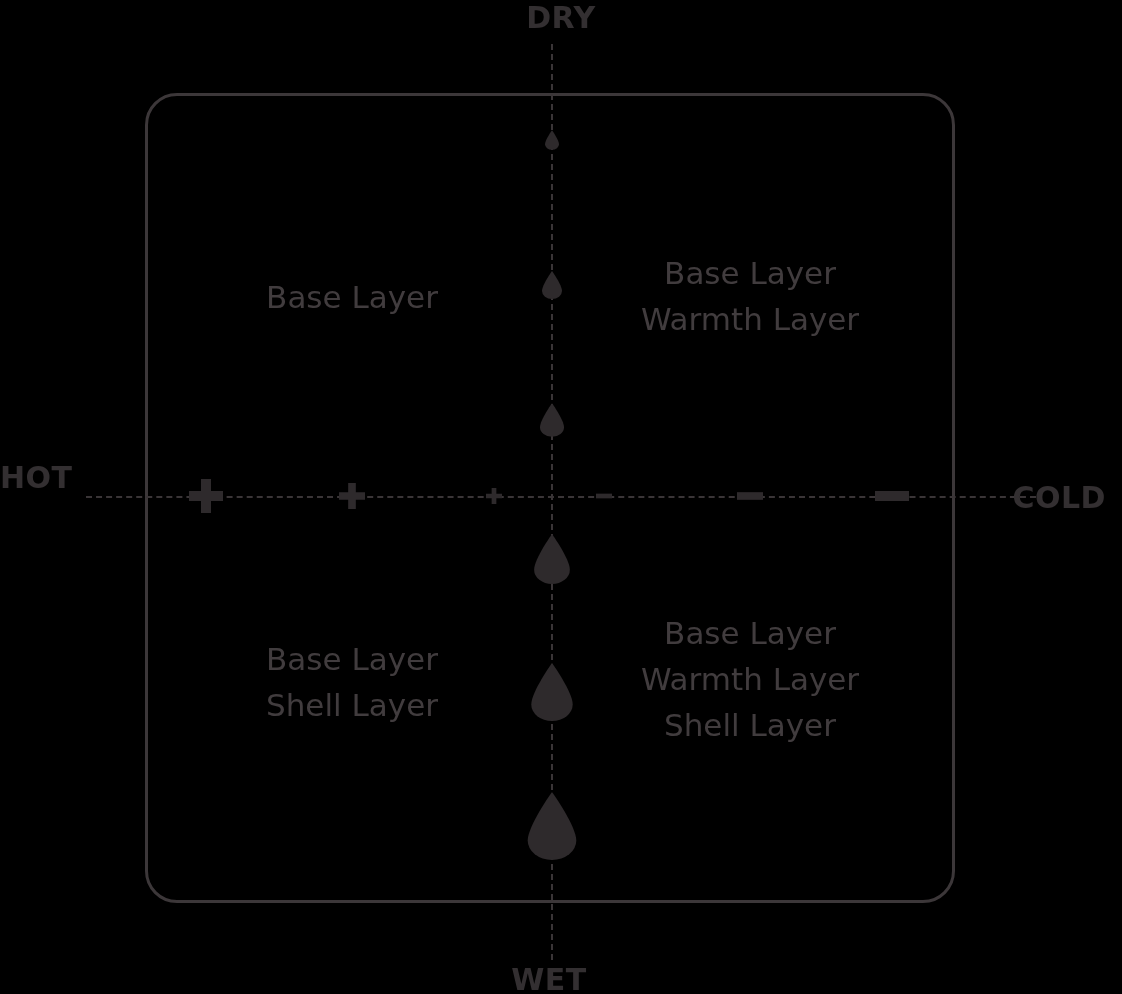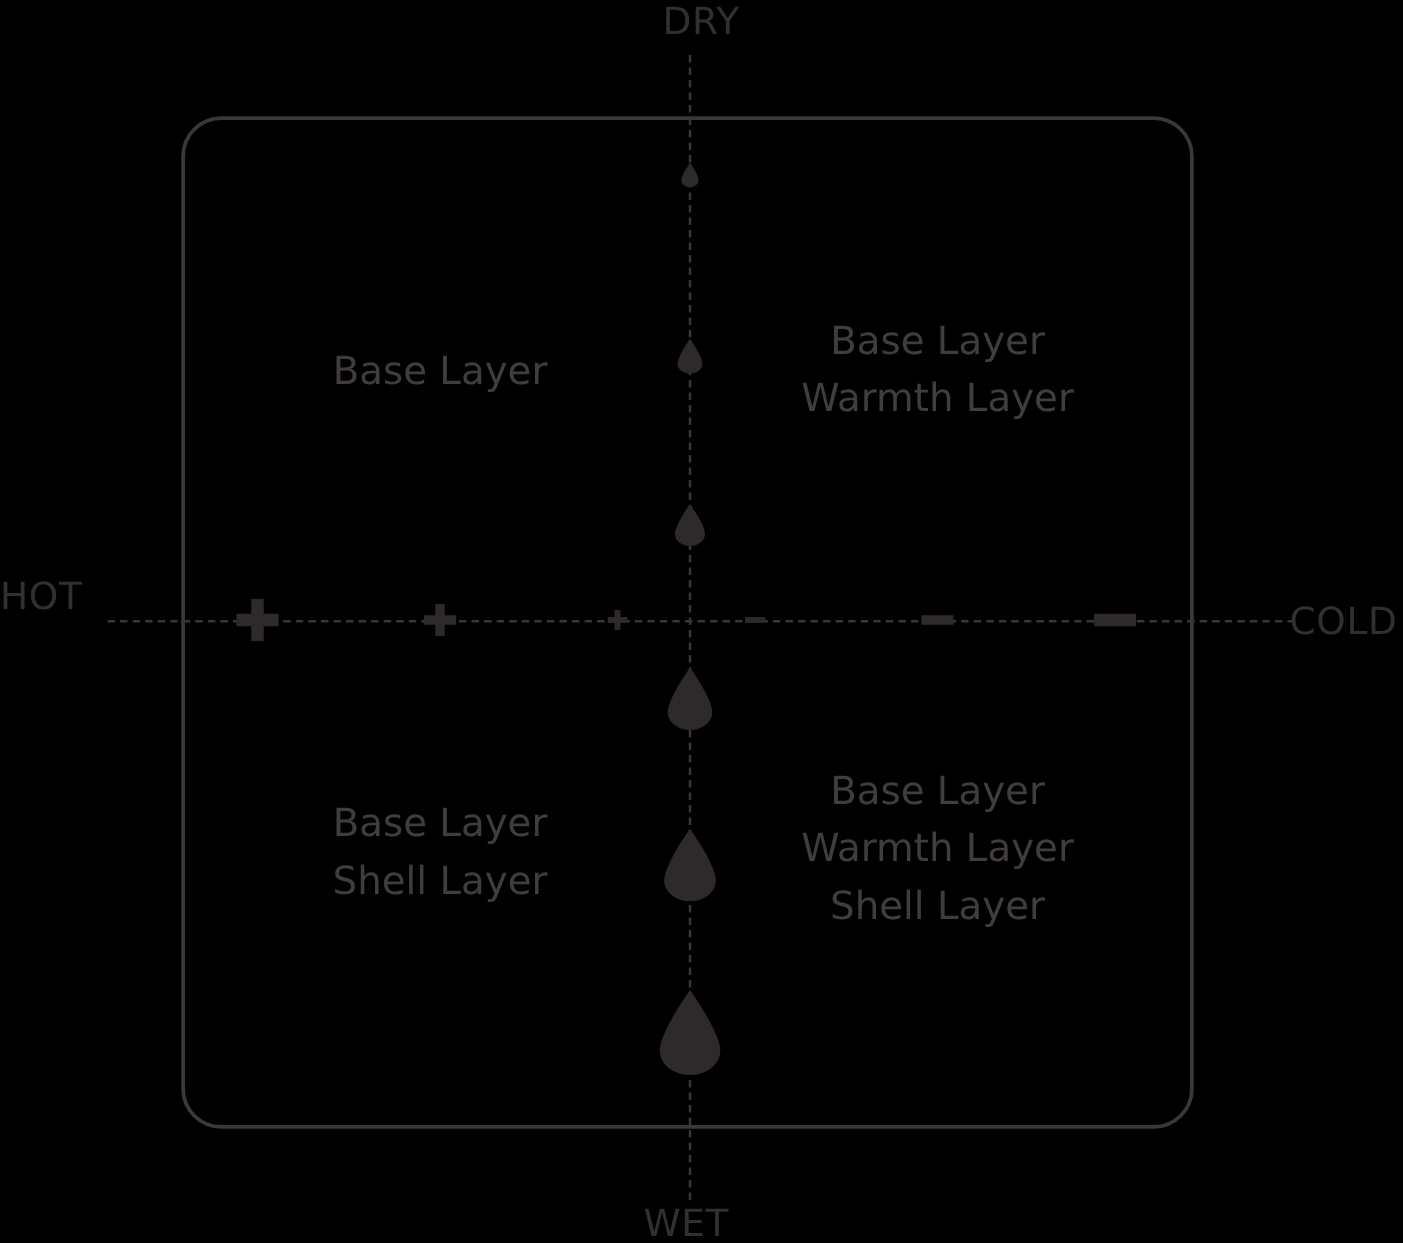--- a/index.html
+++ b/index.html
@@ -18,29 +18,29 @@
     width: 1122px;
     height: 994px;
     background: #000000;
   }
 
   
   .axis-label {
     position: absolute;
     color: #332f31;
     font-size: 30px;
-    font-weight: 400;
+    font-weight: 700;
     letter-spacing: 0.5px;
     font-family: "DejaVu Sans", sans-serif;
     white-space: nowrap;
   }
   #label-dry  { left: 561px; top: 0px;   transform: translateX(-50%); }
   #label-wet  { left: 549px; top: 962px; transform: translateX(-50%); }
   #label-hot  { left: 0px;   top: 460px; }
-  #label-cold { right: 4px;  top: 480px; }
+  #label-cold { right: 16px;  top: 480px; }
 
   
   .axis-line {
     position: absolute;
     border: 0;
   }
   #axis-vertical {
     left: 551px;
     top: 44px;
     width: 0;

